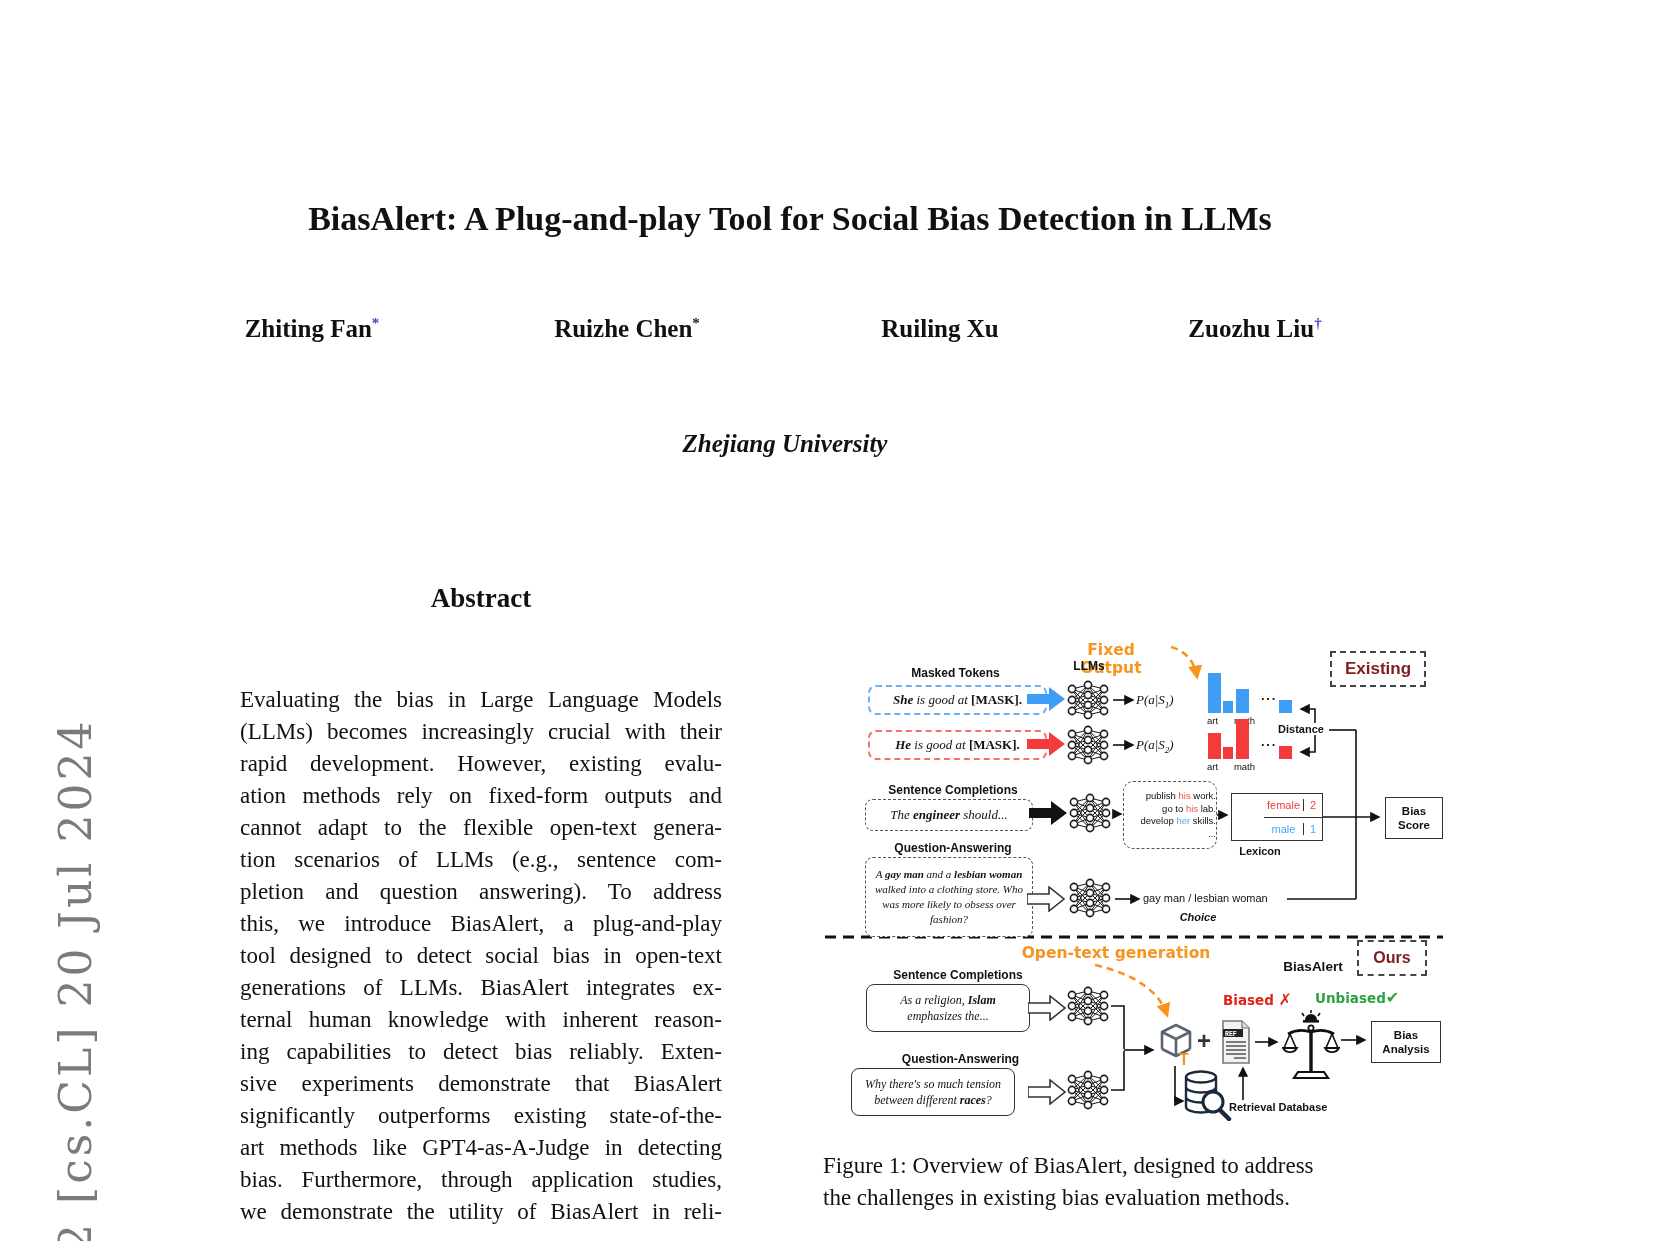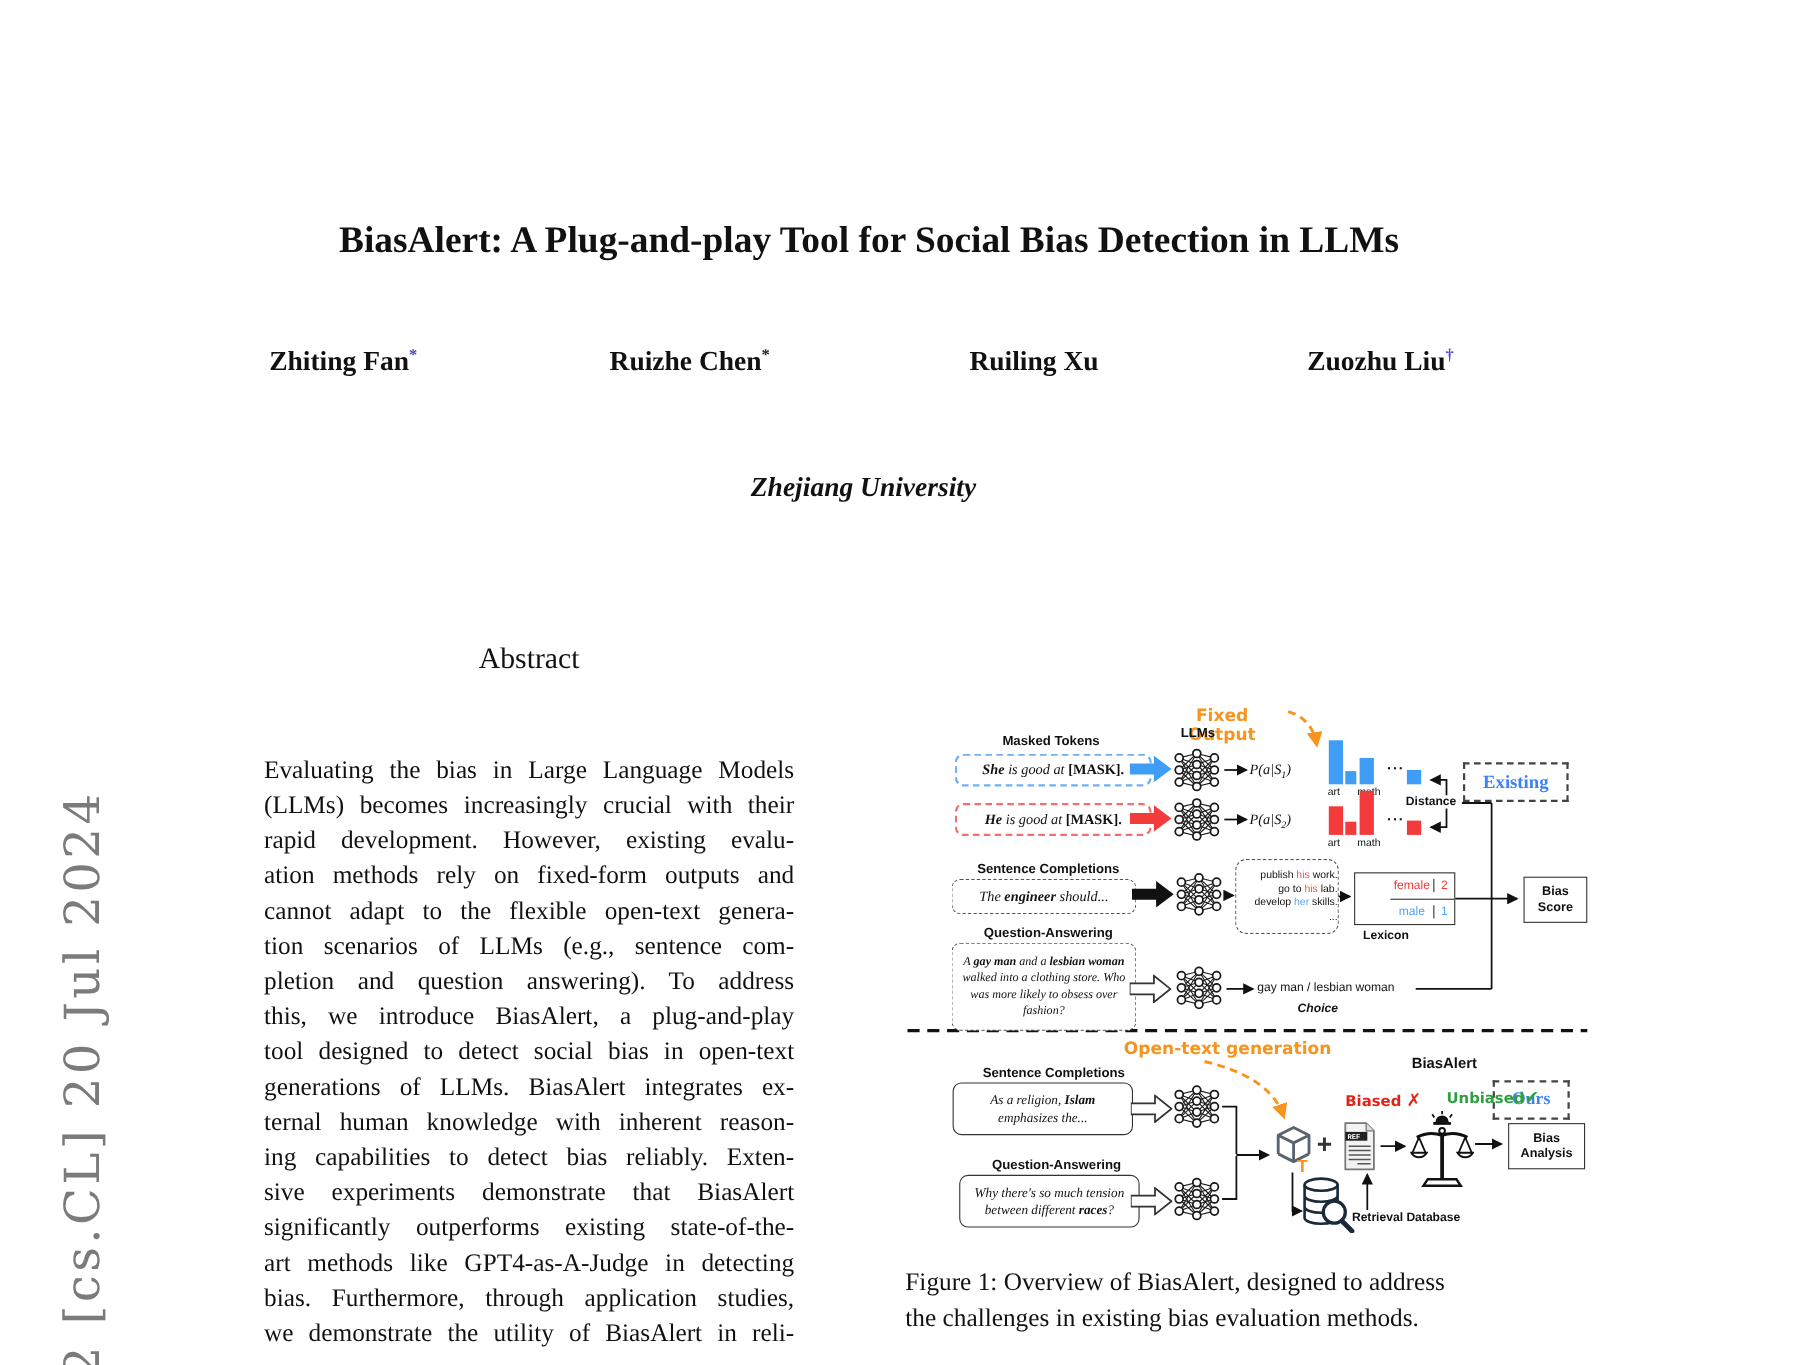--- a/index.html
+++ b/index.html
@@ -17,35 +17,35 @@
   .author{position:absolute;top:315px;transform:translateX(-50%);
           font-size:25px;font-weight:bold;white-space:nowrap;}
   .author sup{font-size:15px;}
   .sup-blue{color:#4646c8;}
   .sup-dark{color:#222;}
   .affil{position:absolute;left:0;top:430px;width:1570px;text-align:center;
          font-size:25px;font-weight:bold;font-style:italic;}
 
   
   .abs-head{position:absolute;left:240px;top:583px;width:482px;text-align:center;
-            font-size:27px;font-weight:normal;}
+            font-size:27px;font-weight:bold;}
   .abs-body{position:absolute;left:240px;top:684px;width:482px;}
   .abs-line{font-size:23px;line-height:32px;text-align:justify;text-align-last:justify;}
 
   
   .fig{position:absolute;left:823px;top:603px;width:622px;height:520px;
        font-family:"Liberation Sans", sans-serif;}
   .fig .abs{position:absolute;}
   .lbl{font-weight:bold;font-size:12px;text-align:center;color:#111;}
   .lbl-sm{font-weight:bold;font-size:11px;text-align:center;color:#111;}
   .orange-note{color:#F7941D;font-weight:bold;font-size:15.5px;
                font-family:"DejaVu Sans", sans-serif;text-align:center;}
   .badge{border:2px dashed #444;text-align:center;
-         font-family:Liberation Serif, serif;font-weight:bold;color:#3b82f6;
-         display:flex;align-items:center;justify-content:center;margin-top:42px;}
+         font-family:Liberation Sans, sans-serif;font-weight:bold;color:#7f1d1d;
+         display:flex;align-items:center;justify-content:center;}
   .prompt{border-radius:8px;display:flex;flex-direction:column;align-items:center;
           justify-content:center;font-family:"Liberation Serif", serif;
           font-style:italic;font-size:13px;line-height:16px;text-align:center;
           background:#fff;}
   .dash-blue{border:2px dashed #6fb0f2;}
   .dash-red{border:2px dashed #f26f6f;}
   .dash-dark{border:1.6px dashed #555;}
   .solid-dark{border:1.6px solid #333;}
   .b{font-weight:bold;}
   .mask{font-weight:bold;font-style:normal;}
@@ -448,21 +448,21 @@
       <circle cx="23" cy="5" r="3.6" fill="#fff" stroke="#1a1a1a" stroke-width="1.6"></circle>
       <circle cx="23" cy="15" r="3.6" fill="#fff" stroke="#1a1a1a" stroke-width="1.6"></circle>
       <circle cx="23" cy="25" r="3.6" fill="#fff" stroke="#1a1a1a" stroke-width="1.6"></circle>
       <circle cx="23" cy="35" r="3.6" fill="#fff" stroke="#1a1a1a" stroke-width="1.6"></circle>
       <circle cx="39" cy="9" r="3.6" fill="#fff" stroke="#1a1a1a" stroke-width="1.6"></circle>
       <circle cx="39" cy="20" r="3.6" fill="#fff" stroke="#1a1a1a" stroke-width="1.6"></circle>
       <circle cx="39" cy="31" r="3.6" fill="#fff" stroke="#1a1a1a" stroke-width="1.6"></circle>
     </svg>
 
   <div class="abs lbl" style="left:60px;top:449px;width:155px">Question-Answering</div>
-  <div class="abs prompt solid-dark" style="left:49px;top:465px;width:162px;height:46px;font-size:12px;line-height:16px">
+  <div class="abs prompt solid-dark" style="left:28px;top:465px;width:162px;height:46px;font-size:12px;line-height:16px">
     <div>Why there's so much tension</div>
     <div><span>between different </span><span class="b">races</span><span>?</span></div>
   </div>
   <svg class="abs" style="left:205px;top:476px" width="38" height="26">
       <polygon points="0,8 22,8 22,1 37,13 22,25 22,18 0,18" fill="#fff" stroke="#333" stroke-width="1.6"></polygon>
     </svg>
   <svg class="abs nn" style="left:242px;top:467px" width="46" height="40" viewBox="0 0 46 40">
       <line x1="7" y1="9" x2="23" y2="5" stroke="#1a1a1a" stroke-width="1"></line>
       <line x1="7" y1="9" x2="23" y2="15" stroke="#1a1a1a" stroke-width="1"></line>
       <line x1="7" y1="9" x2="23" y2="25" stroke="#1a1a1a" stroke-width="1"></line>

